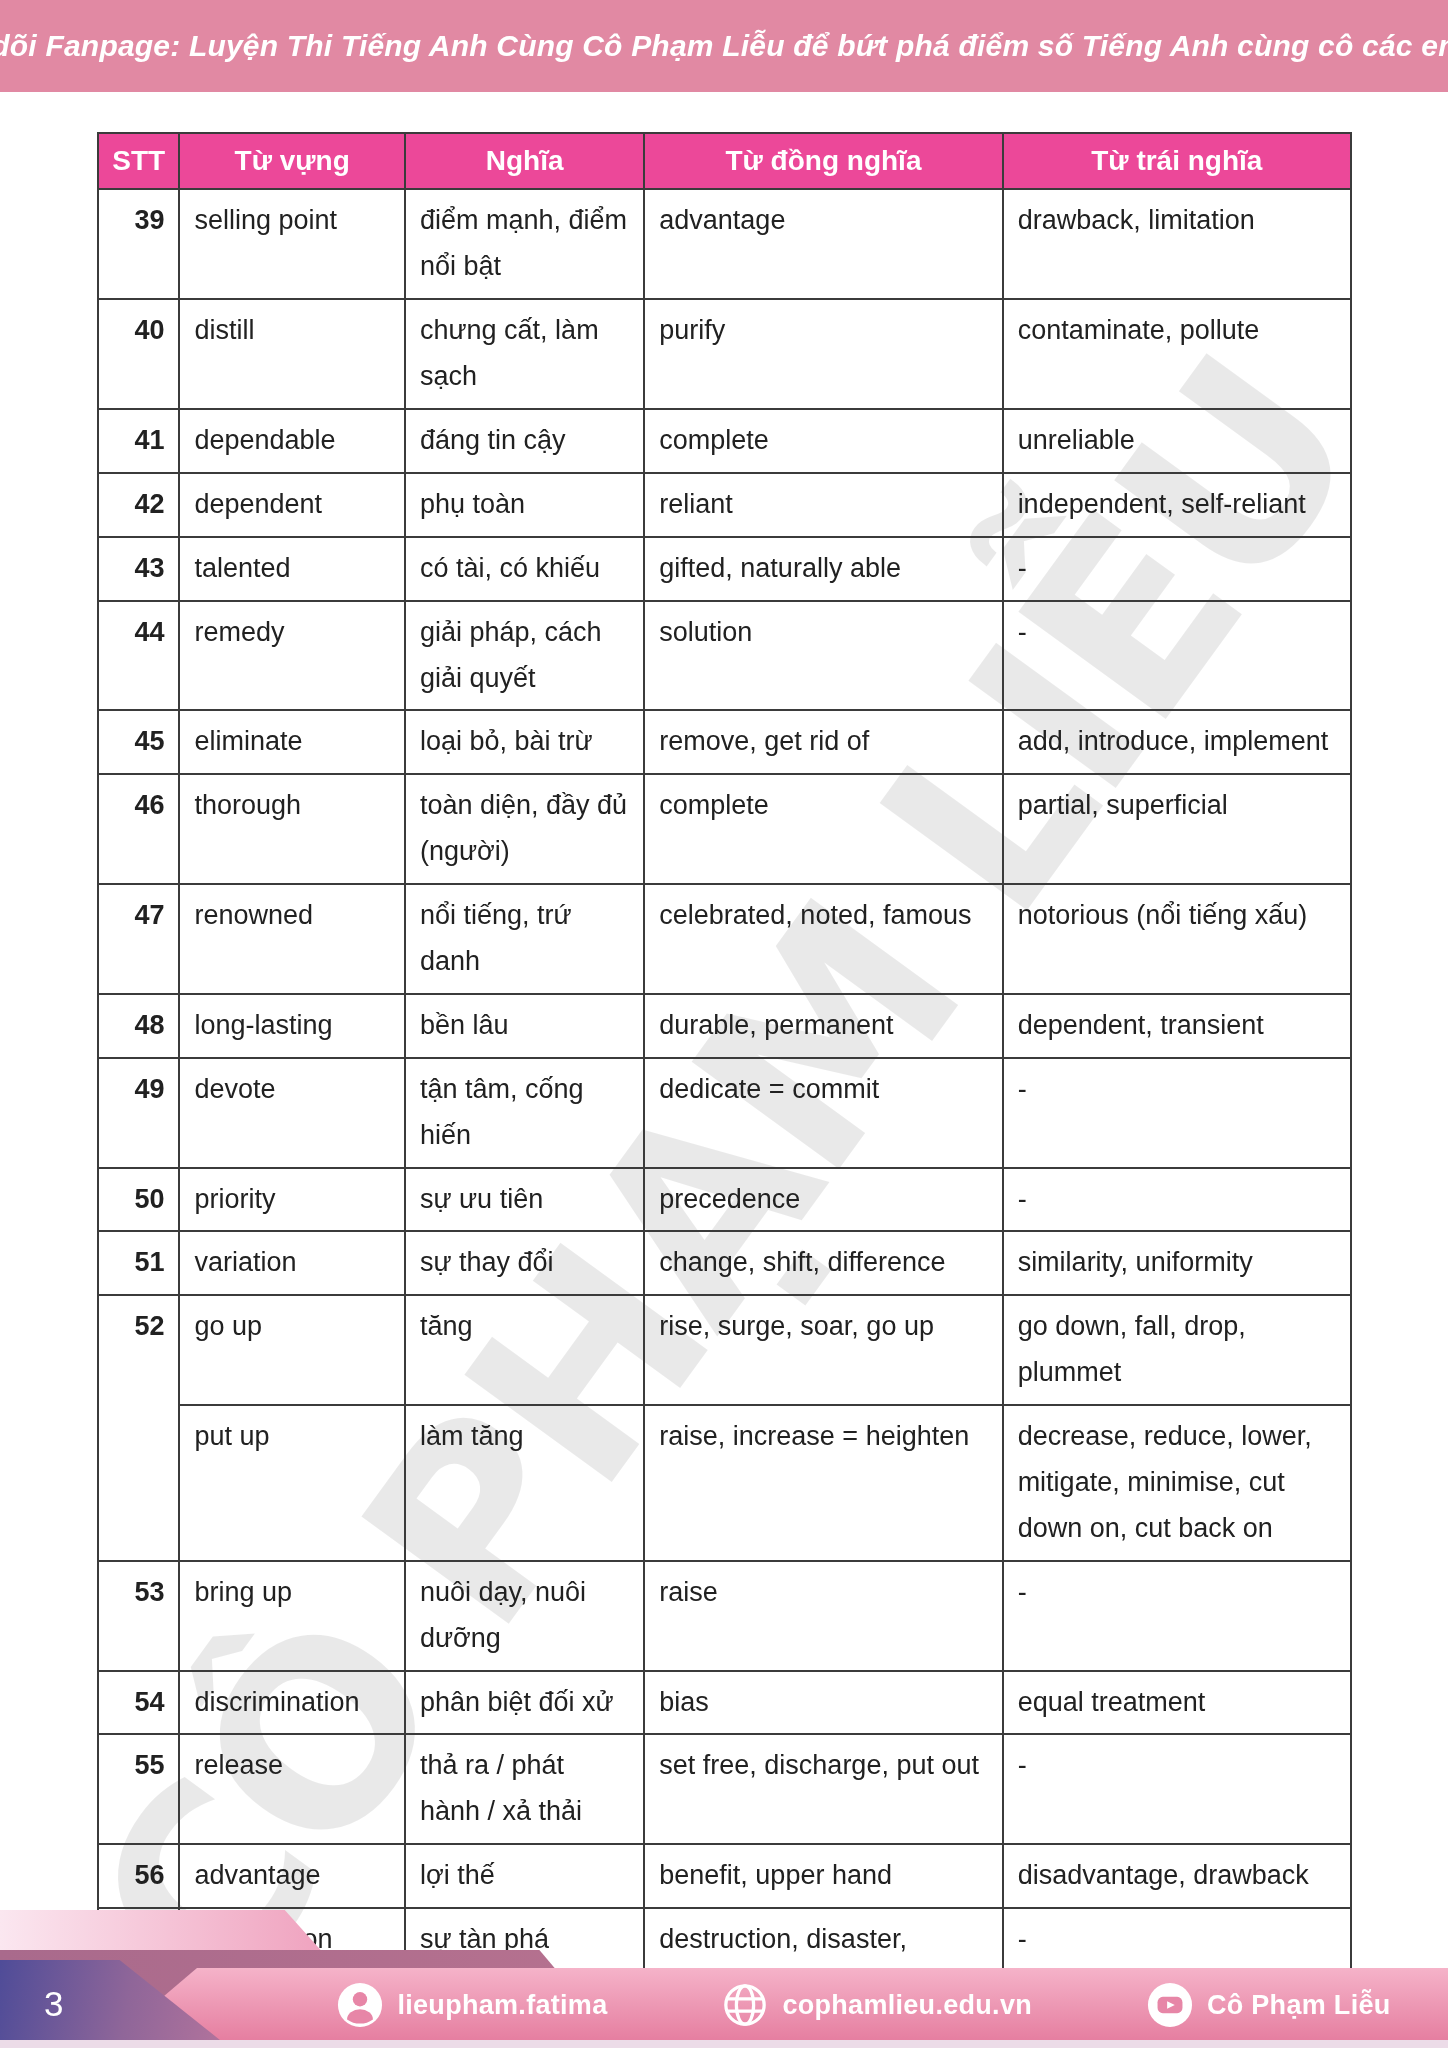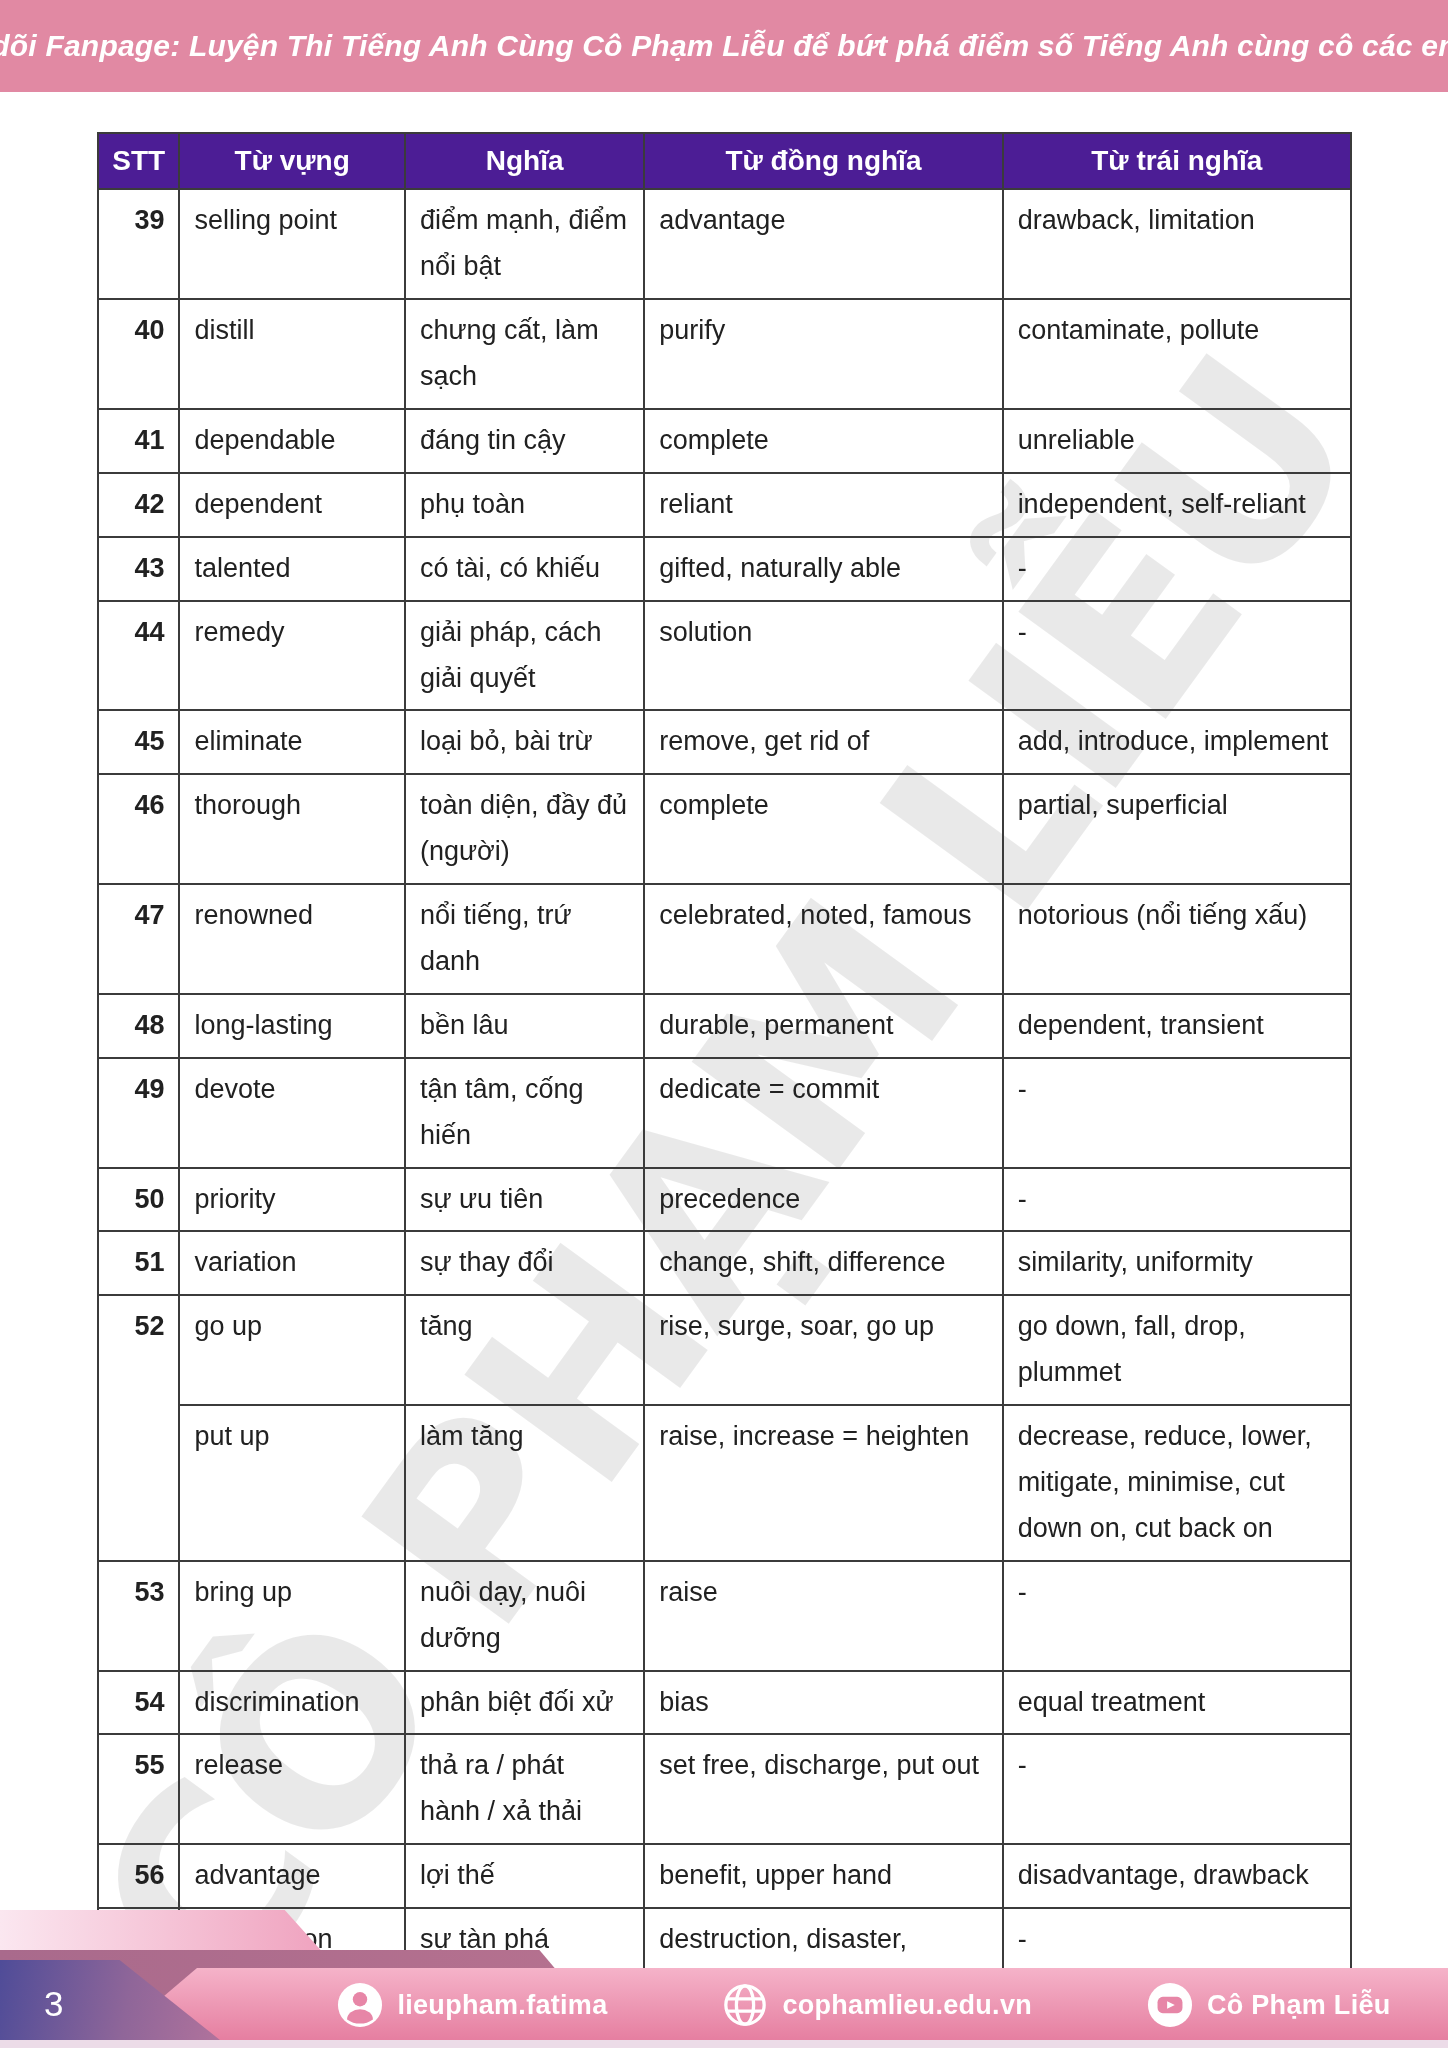--- a/index.html
+++ b/index.html
@@ -49,21 +49,21 @@
   table.vocab col.c-syn{width:28.6%;}
   table.vocab col.c-ant{width:27.8%;}
   table.vocab th, table.vocab td{
     border:2px solid #3b3b3b;
     padding:8px 14px;
     vertical-align:top;
     font-size:27px;line-height:1.7;
     word-wrap:break-word;
   }
   table.vocab th{
-    background:#4c1d95;color:#ffffff;font-weight:bold;
+    background:#ec4899;color:#ffffff;font-weight:bold;
     text-align:center;padding:9px 6px;line-height:1.3;font-size:28px;
   }
   table.vocab td{background:transparent;color:#212121;text-align:left;}
   table.vocab td.stt{text-align:right;font-weight:bold;}
 
   
   .foot-light{
     position:absolute;left:0;top:1910px;width:335px;height:56px;z-index:2;
     background:linear-gradient(90deg,#fbe7f0,#efa0bd);
     clip-path:polygon(0 0,85% 0,100% 100%,0 100%);

